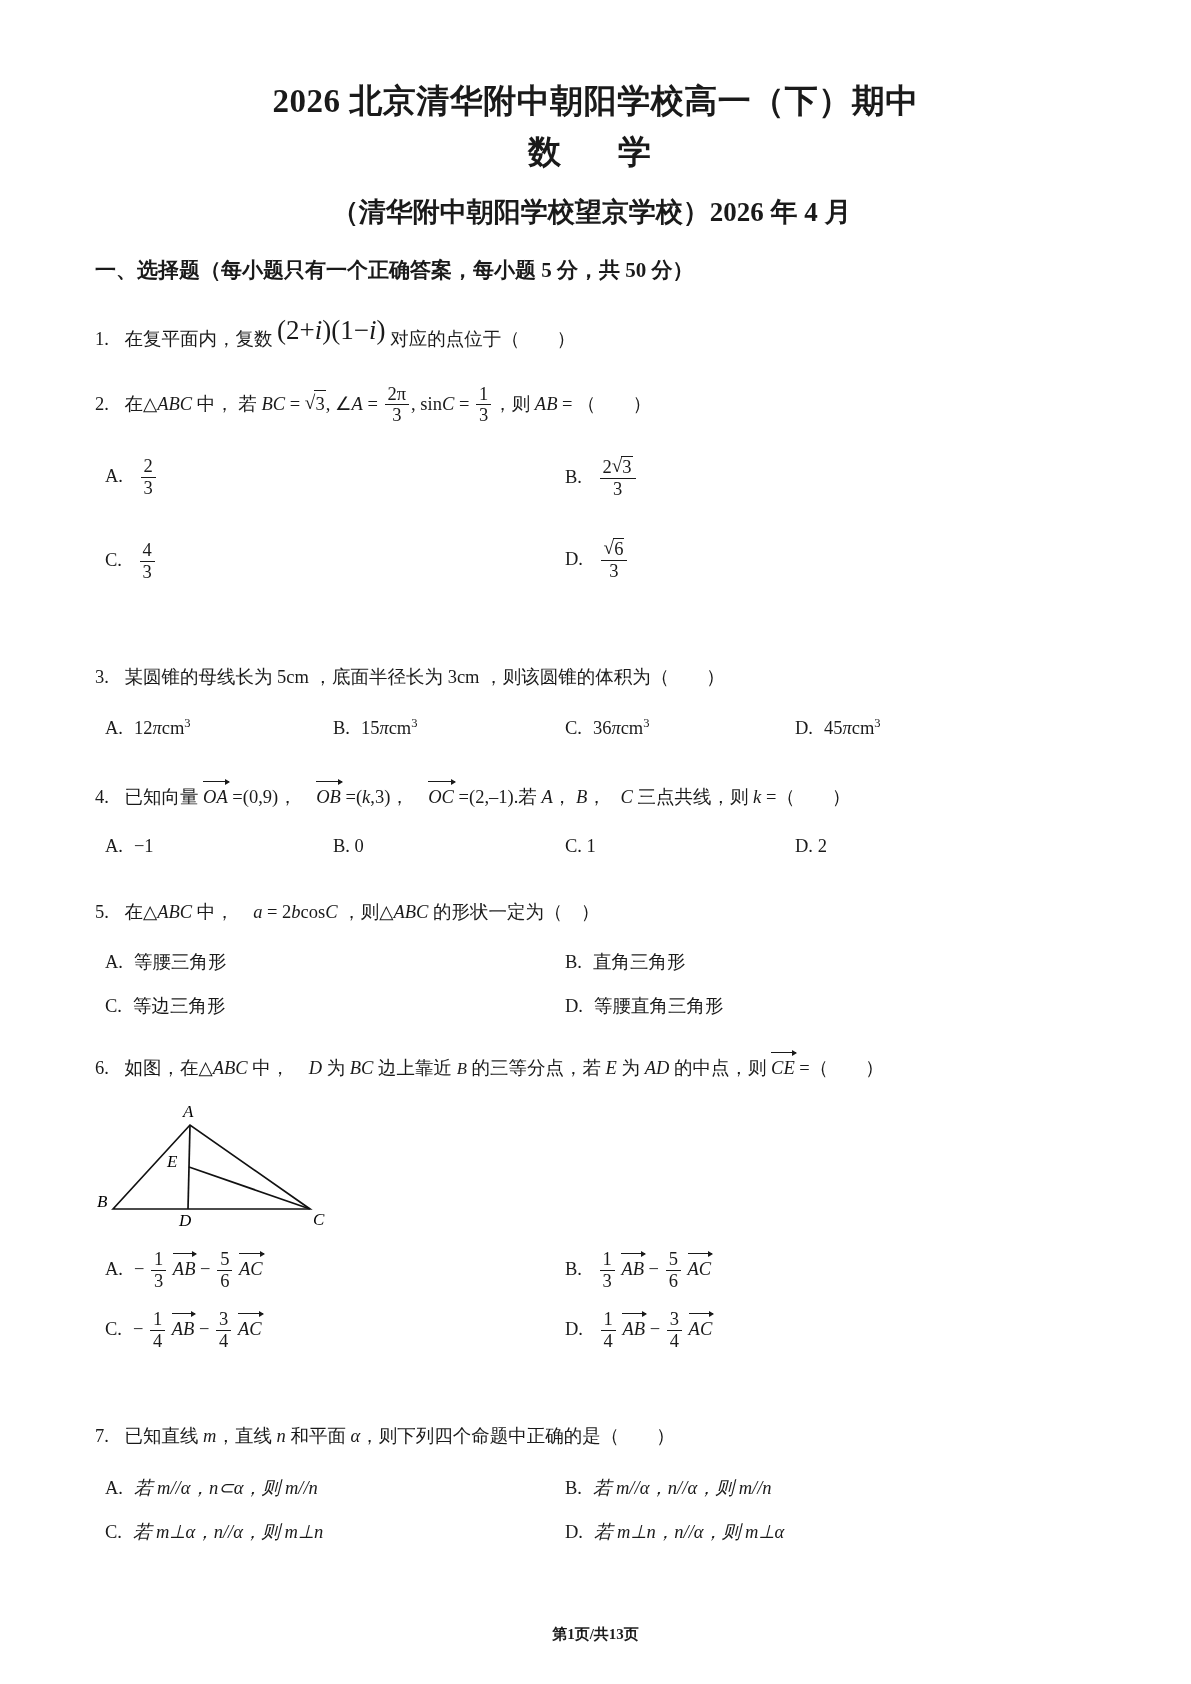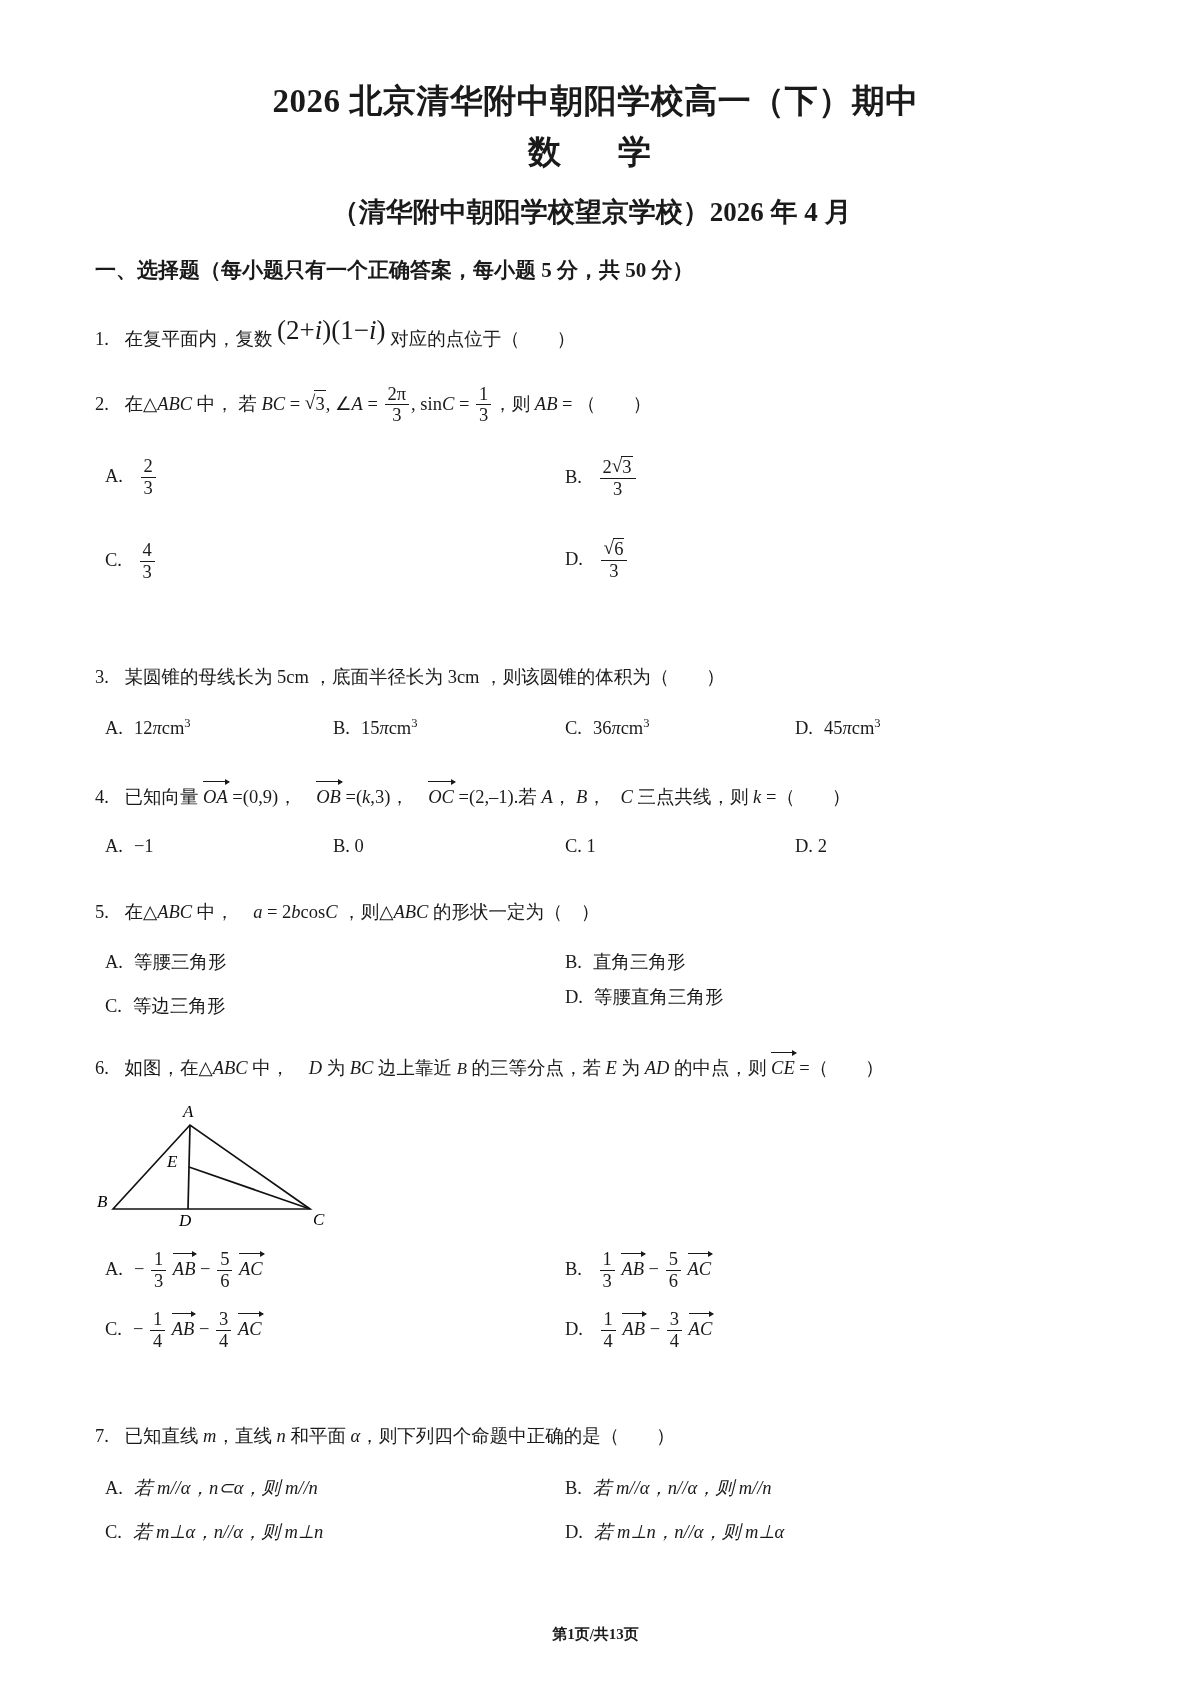--- a/index.html
+++ b/index.html
@@ -225,21 +225,21 @@
         <span class="sp"></span><span>等腰三角形</span>
       </div>
       <div class="opt h2">
         <span>B.</span>
         <span class="sp"></span><span>直角三角形</span>
       </div>
       <div class="opt h1" style="top:44px;">
         <span>C.</span>
         <span class="sp"></span><span>等边三角形</span>
       </div>
-      <div class="opt h2" style="top:35px;">
+      <div class="opt h2" style="top:44px;">
         <span>D.</span>
         <span class="sp"></span><span>等腰直角三角形</span>
       </div>
     </div>
   </div>
 
   <div class="q" style="margin-top:48px;">
     <div class="q-stem">
       <span>6.</span>
       <span class="sp"></span>

